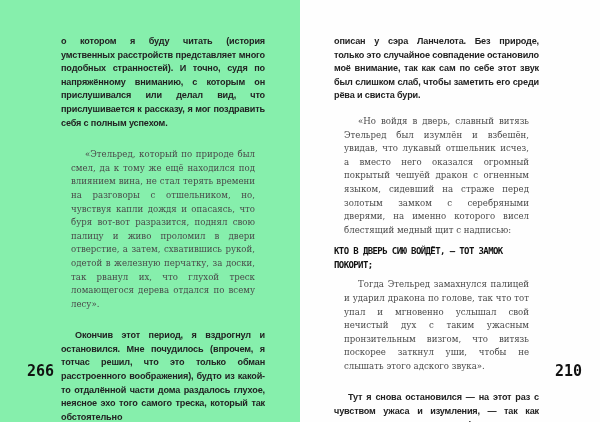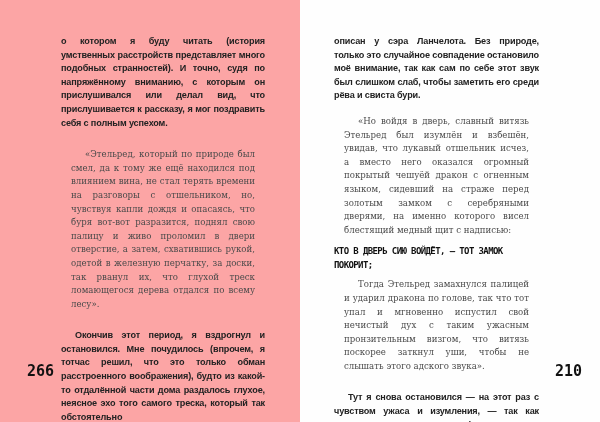--- a/index.html
+++ b/index.html
@@ -1,19 +1,19 @@
 <!DOCTYPE html>
 <html><head>
 <meta charset="utf-8">
 <style>
   html, body { margin:0; padding:0; }
   body { width:600px; height:422px; background:#ffffff; position:relative; overflow:hidden;
          font-family:"Liberation Serif", serif; color:#1a1a1a; }
   .page { position:absolute; top:0; height:422px; width:300px; }
-  .page.left { left:0; background:#fca5a5;text-decoration:underline; }
+  .page.left { left:0; background:#86efac;text-decoration:underline; }
   .page.right { left:300px; background:#fefefe; }
   .col { position:absolute; font-size:9.6px; line-height:13.6px; text-align:justify; }
   .left .col { left:61px; width:204px; top:35px; }
   .col p { margin:0; text-indent:0; }
   .col p.ind { text-indent:14px; }
   .col p.body { font-family:"Liberation Sans", sans-serif; font-size:9.1px; letter-spacing:-0.15px; font-weight:bold; color:#222; }
   .col p.quote { font-family:"DejaVu Serif", serif; font-size:8.6px; color:#4a4a4a; margin-left:10px; margin-right:10px; line-height:13.6px; }
   .gap { height:18px; }
   .gap2 { height:12px; }
   .inscription { font-family:"DejaVu Sans Mono", monospace; font-weight:bold; font-size:9px; text-align:left;
@@ -37,17 +37,17 @@
 </div>
 
 <div class="page right"></div>
 <div class="col" style="left:334px;width:205px;top:35px;">
   <p class="body">описан у сэра Ланчелота. Без природе, только это случайное совпадение остановило моё внимание, так как сам по себе этот звук был слишком слаб, чтобы заметить его среди рёва и свиста бури.</p>
   <div class="gap2"></div>
   <p class="quote ind">«Но войдя в дверь, славный витязь Этельред был изумлён и взбешён, увидав, что лукавый отшельник исчез, а вместо него оказался огромный покрытый чешуёй дракон с огненным языком, сидевший на страже перед золотым замком с серебряными дверями, на именно которого висел блестящий медный щит с надписью:</p>
   <div class="inscription">
     <div>Кто в дверь сию войдёт, — тот замок покорит;</div>
   </div>
-  <p class="quote ind">Тогда Этельред замахнулся палицей и ударил дракона по голове, так что тот упал и мгновенно испустил свой нечистый дух с таким ужасным пронзительным визгом, что витязь поскорее заткнул уши, чтобы не слышать этого адского звука».</p>
+  <p class="quote ind">Тогда Этельред замахнулся палицей и ударил дракона по голове, так что тот упал и мгновенно услышал свой нечистый дух с таким ужасным пронзительным визгом, что витязь поскорее заткнул уши, чтобы не слышать этого адского звука».</p>
   <div class="gap"></div>
   <p class="body ind">Тут я снова остановился — на этот раз с чувством ужаса и изумления, — так как услышал совершенно ясно (хотя и не мог разобрать, в каком именно направлении)</p>
 </div>
 <div class="pnum r">210</div>
 
 </body></html>

